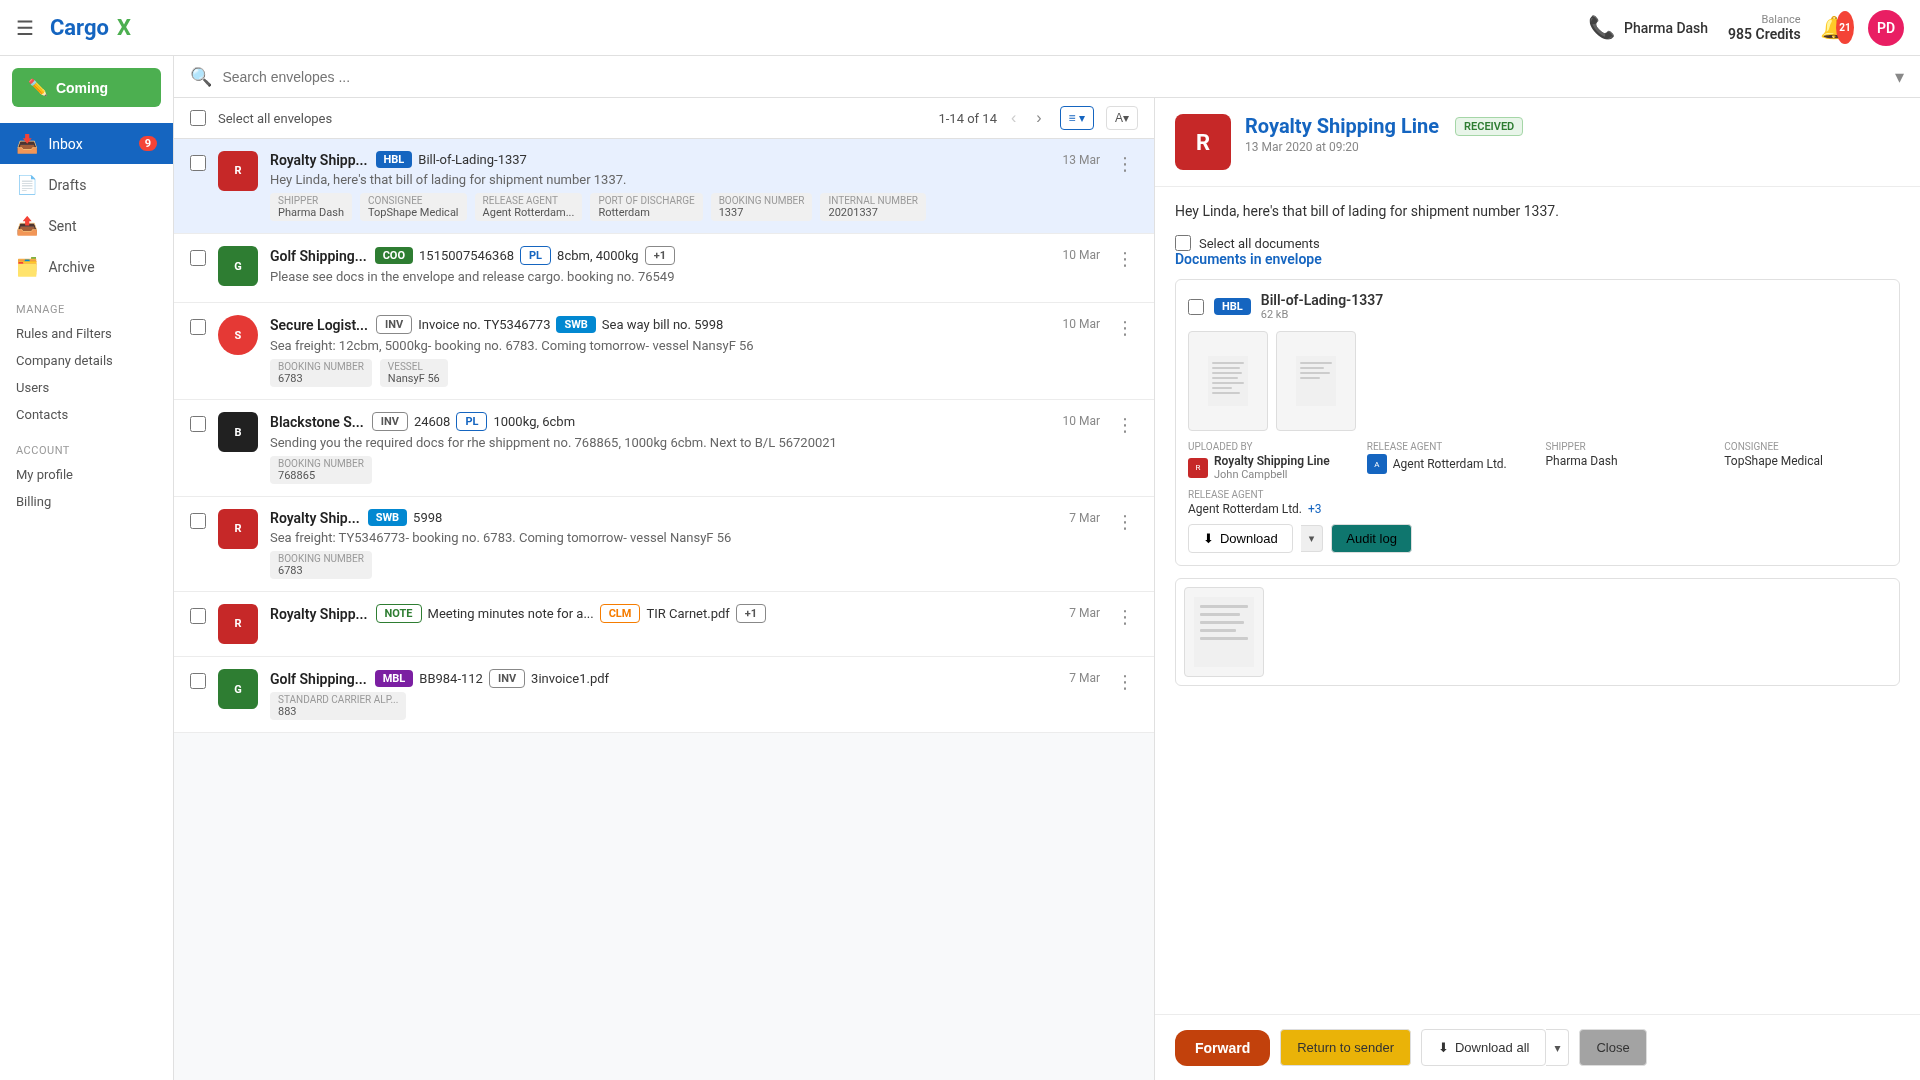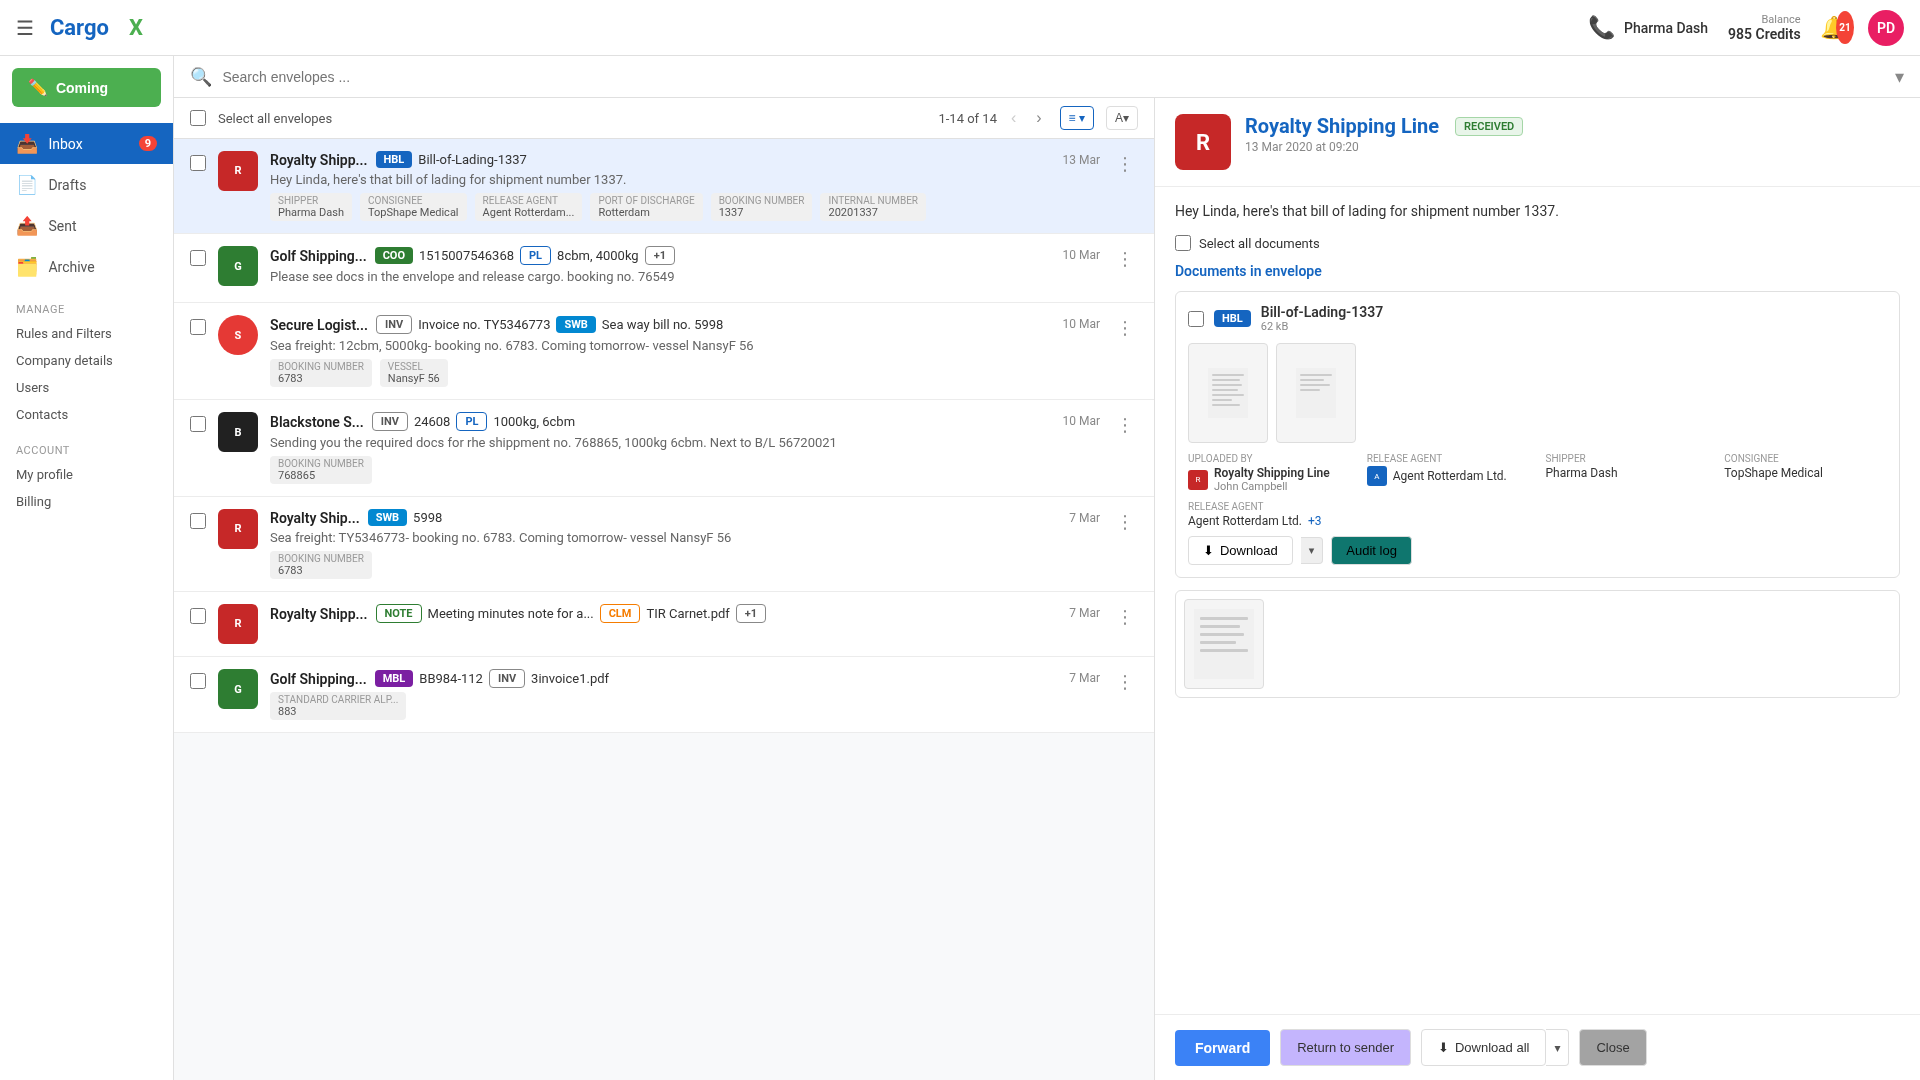--- a/index.html
+++ b/index.html
@@ -1,21 +1,21 @@
 <!DOCTYPE html>
 <html><head>
   <meta charset="utf-8">
   <style>
     * { margin: 0; padding: 0; box-sizing: border-box; }
     body { font-family: -apple-system, BlinkMacSystemFont, 'Segoe UI', Roboto, sans-serif; font-size: 13px; background: #f0f2f5; color: #333; height: 1080px; width: 1920px; overflow: hidden; display: flex; flex-direction: column; }
 
     
     .topnav { height: 56px; background: #fff; display: flex; align-items: center; padding: 0 16px; border-bottom: 1px solid #e0e0e0; flex-shrink: 0; gap: 16px; z-index: 10; }
     .hamburger { font-size: 20px; cursor: pointer; color: #555; }
-    .logo { display: flex; align-items: center; gap: 20px; font-size: 22px; font-weight: 700; color: #1565c0; }
+    .logo { display: flex; align-items: center; gap: 8px; font-size: 22px; font-weight: 700; color: #1565c0; }
     .logo-x { color: #4caf50; }
     .topnav-spacer { flex: 1; }
     .topnav-right { display: flex; align-items: center; gap: 20px; }
     .user-info { display: flex; align-items: center; gap: 8px; }
     .user-avatar-small { width: 36px; height: 36px; border-radius: 50%; background: #e91e63; display: flex; align-items: center; justify-content: center; color: #fff; font-weight: 600; font-size: 14px; }
     .balance-block { text-align: right; }
     .balance-label { font-size: 11px; color: #888; }
     .balance-amount { font-size: 14px; font-weight: 600; color: #333; }
     .bell-btn { position: relative; cursor: pointer; }
     .bell-icon { font-size: 22px; color: #555; }
@@ -90,43 +90,43 @@
     
     .detail-panel { flex: 1; background: #fff; border-left: 1px solid #e0e0e0; display: flex; flex-direction: column; overflow: hidden; }
     .detail-header { padding: 16px 20px; border-bottom: 1px solid #ececec; display: flex; align-items: flex-start; gap: 14px; }
     .detail-sender-logo { width: 56px; height: 56px; border-radius: 8px; background: #c62828; display: flex; align-items: center; justify-content: center; color: #fff; font-size: 22px; font-weight: 700; flex-shrink: 0; }
     .detail-sender-info { flex: 1; }
     .detail-sender-name { font-size: 20px; font-weight: 700; color: #1565c0; }
     .detail-date { font-size: 12px; color: #888; margin-top: 2px; }
     .received-badge { background: #e8f5e9; color: #2e7d32; border: 1px solid #a5d6a7; border-radius: 4px; padding: 2px 8px; font-size: 11px; font-weight: 600; margin-left: 8px; }
     .detail-body { padding: 16px 20px; flex-shrink: 0; }
     .detail-message { font-size: 14px; color: #333; margin-bottom: 16px; }
-    .detail-select-row { display: flex; align-items: center; gap: 8px; margin-bottom: 12px; }
+    .detail-select-row { display: flex; align-items: center; gap: 8px; margin-bottom: 0; }
     .detail-select-checkbox { width: 16px; height: 16px; cursor: pointer; }
     .detail-select-label { font-size: 13px; color: #333; }
     .docs-section-label { font-size: 14px; font-weight: 600; color: #1565c0; margin-bottom: 12px; }
     .doc-card { border: 1px solid #e0e0e0; border-radius: 6px; padding: 12px; margin-bottom: 12px; }
     .doc-card-header { display: flex; align-items: center; gap: 10px; margin-bottom: 10px; }
     .doc-card-checkbox { width: 16px; height: 16px; cursor: pointer; }
     .doc-card-info { flex: 1; }
     .doc-card-title { font-size: 14px; font-weight: 600; color: #333; }
     .doc-card-size { font-size: 11px; color: #888; }
     .doc-thumbnails { display: flex; gap: 8px; margin-bottom: 10px; }
     .doc-thumb { width: 80px; height: 100px; background: #f5f5f5; border: 1px solid #ddd; border-radius: 4px; display: flex; align-items: center; justify-content: center; font-size: 24px; color: #bbb; }
     .doc-meta-grid { display: grid; grid-template-columns: 1fr 1fr 1fr 1fr; gap: 8px 16px; margin-bottom: 8px; }
     .doc-meta-item { }
     .doc-meta-label-text { font-size: 10px; color: #999; text-transform: uppercase; display: block; margin-bottom: 2px; }
     .doc-meta-value { font-size: 12px; color: #333; display: flex; align-items: center; gap: 6px; }
     .doc-meta-logo { width: 20px; height: 20px; border-radius: 3px; background: #c62828; display: inline-flex; align-items: center; justify-content: center; color: #fff; font-size: 8px; }
     .doc-meta-agent-logo { width: 20px; height: 20px; border-radius: 3px; background: #1565c0; display: inline-flex; align-items: center; justify-content: center; color: #fff; font-size: 8px; }
     .doc-more-link { font-size: 12px; color: #1565c0; cursor: pointer; }
     .doc-second-thumb { width: 80px; height: 90px; background: #f5f5f5; border: 1px solid #ddd; border-radius: 4px; display: flex; align-items: center; justify-content: center; font-size: 24px; color: #bbb; }
     .detail-footer { padding: 14px 20px; border-top: 1px solid #ececec; display: flex; gap: 10px; align-items: center; margin-top: auto; flex-shrink: 0; }
-    .btn-forward { background: #3b82f6; color: #fff; border: none; border-radius: 4px; padding: 10px 20px; font-size: 14px; font-weight: 600; cursor: pointer; }
-    .btn-return { background: #c4b5fd; border: 1px solid #ddd; border-radius: 4px; padding: 10px 16px; font-size: 13px; color: #333; cursor: pointer; }
+    .btn-forward { background: #c2410c; color: #fff; border: none; border-radius: 12px; padding: 10px 20px; font-size: 14px; font-weight: 600; cursor: pointer; }
+    .btn-return { background: #eab308; border: 1px solid #ddd; border-radius: 4px; padding: 10px 16px; font-size: 13px; color: #333; cursor: pointer; }
     .btn-download-all { background: #fff; border: 1px solid #ddd; border-radius: 4px; padding: 10px 16px; font-size: 13px; color: #333; cursor: pointer; display: flex; align-items: center; gap: 6px; }
     .btn-download-chevron { background: #fff; border: 1px solid #ddd; border-left: none; border-radius: 0 4px 4px 0; padding: 10px 8px; cursor: pointer; font-size: 12px; color: #555; }
     .btn-close { background: #a3a3a3; border: 1px solid #ddd; border-radius: 4px; padding: 10px 16px; font-size: 13px; color: #333; cursor: pointer; }
 
     .detail-scroll { flex: 1; overflow-y: auto; }
 
     
     .download-row { display: flex; gap: 8px; align-items: center; margin-top: 8px; }
     .btn-dl { background: #fff; border: 1px solid #ddd; border-radius: 4px; padding: 6px 14px; font-size: 13px; cursor: pointer; display: flex; align-items: center; gap: 6px; }
     .btn-dl-chevron { padding: 6px 8px; border: 1px solid #ddd; border-left: none; border-radius: 0 4px 4px 0; cursor: pointer; font-size: 11px; color: #555; }

